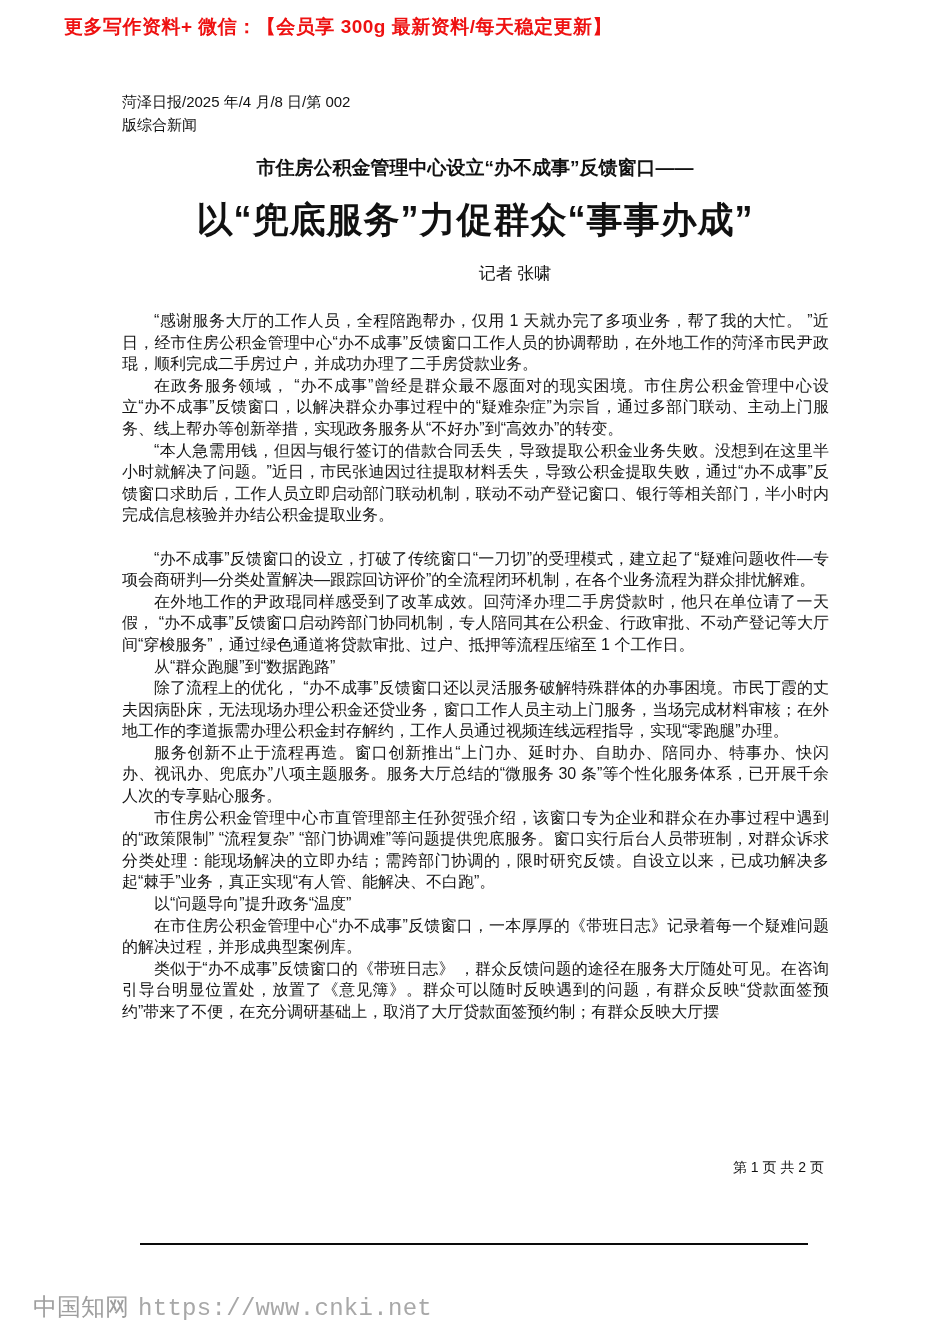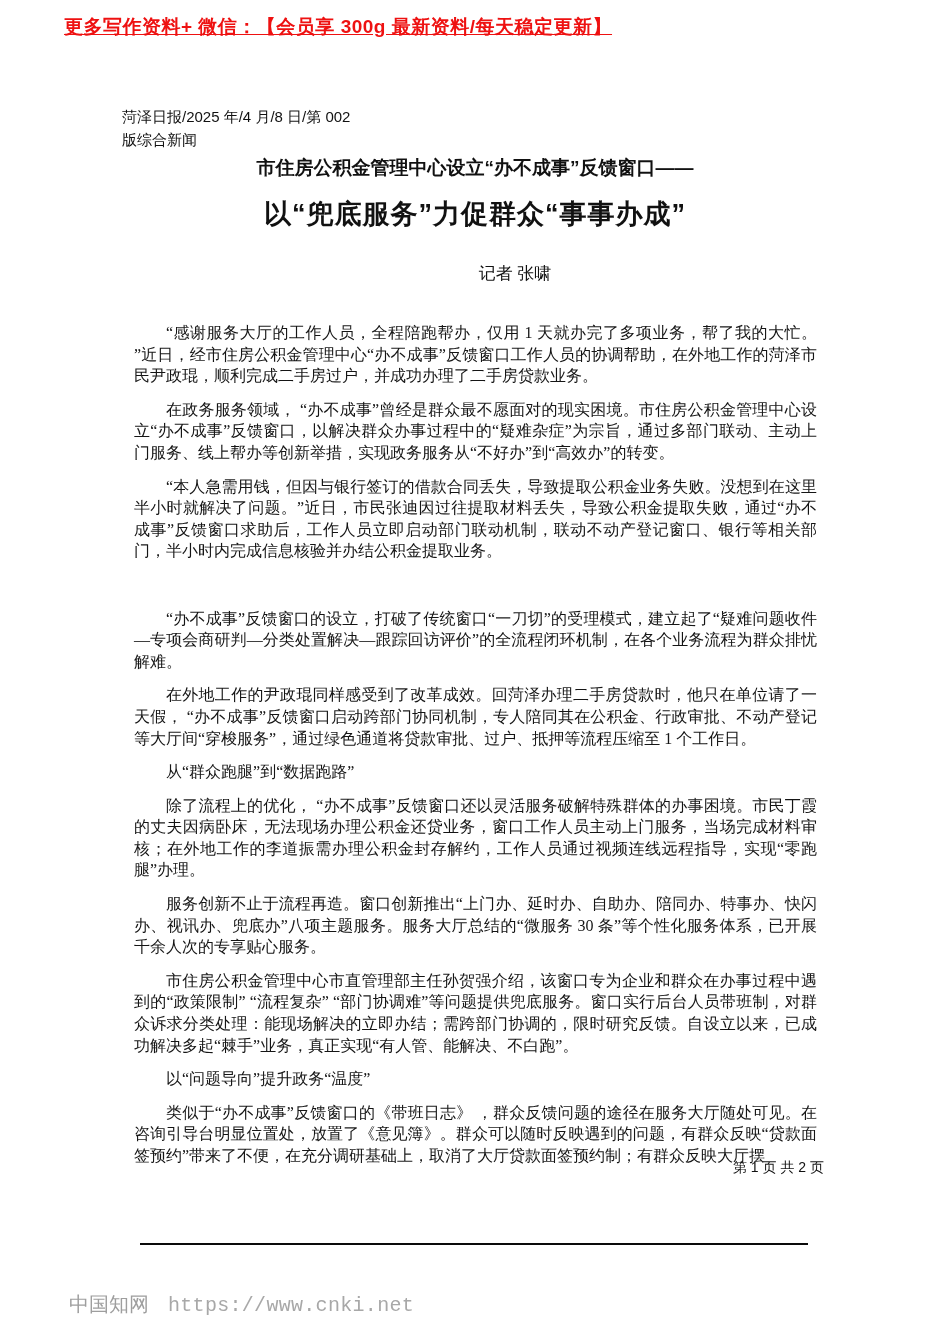--- a/index.html
+++ b/index.html
@@ -18,48 +18,46 @@
   }
   .promo {
     position: absolute;
     left: 64px;
     top: 14px;
     font-size: 19px;
     font-weight: 700;
     color: #ee1111;
     white-space: nowrap;
     letter-spacing: 0.5px;
-    text-decoration: underline;
   }
   .masthead {
     position: absolute;
     left: 122px;
     top: 90px;
     font-size: 15px;
     line-height: 23px;
     color: #111111;
-    margin-top: 15px;
   }
   .kicker {
     position: absolute;
     left: 0;
     top: 155px;
     width: 100%;
     text-align: center;
     font-size: 19px;
     font-weight: 700;
     color: #111111;
   }
   .title {
     position: absolute;
     left: 0;
     top: 196px;
     width: 100%;
     text-align: center;
-    font-size: 27px;
+    font-size: 36px;
     font-weight: 700;
     color: #111111;
     letter-spacing: 1px;
   }
   .byline {
     position: absolute;
     left: 0;
     top: 262px;
     width: 100%;
     text-align: center;
@@ -70,26 +68,25 @@
   .article {
     position: absolute;
     left: 122px;
     top: 310px;
     width: 707px;
     font-size: 16px;
     line-height: 21.6px;
     color: #151515;
   }
   .para {
-    margin: 12px;
+    margin: 0;
     padding: 0;
     text-indent: 2em;
     text-align: justify;
     text-justify: inter-ideograph;
-    font-family: Liberation Serif, serif;
   }
   .para.blank {
     min-height: 21.6px;
   }
   .page-number {
     position: absolute;
     right: 126px;
     top: 1159px;
     font-size: 14px;
     color: #111111;
@@ -103,24 +100,23 @@
     width: 668px;
     height: 0;
     border-top: 2px solid #0a0a0a;
   }
   .footer {
     position: absolute;
     left: 33px;
     top: 1291px;
     display: flex;
     align-items: baseline;
-    gap: 19px;
-    font-size: 20px;
+    gap: 9px;
+    font-size: 24px;
     color: #9e9e9e;
-    margin-left: 36px;
   }
   .footer .url {
     color: #a8a8a8;
     letter-spacing: 0.3px;
     font-family: Liberation Mono, monospace;
   }
 </style>
 </head>
 <body>
 
@@ -144,20 +140,21 @@
       <p class="para">在政务服务领域， “办不成事”曾经是群众最不愿面对的现实困境。市住房公积金管理中心设立“办不成事”反馈窗口，以解决群众办事过程中的“疑难杂症”为宗旨，通过多部门联动、主动上门服务、线上帮办等创新举措，实现政务服务从“不好办”到“高效办”的转变。</p>
       <p class="para">“本人急需用钱，但因与银行签订的借款合同丢失，导致提取公积金业务失败。没想到在这里半小时就解决了问题。”近日，市民张迪因过往提取材料丢失，导致公积金提取失败，通过“办不成事”反馈窗口求助后，工作人员立即启动部门联动机制，联动不动产登记窗口、银行等相关部门，半小时内完成信息核验并办结公积金提取业务。</p>
       <p class="para blank"></p>
       <p class="para">“办不成事”反馈窗口的设立，打破了传统窗口“一刀切”的受理模式，建立起了“疑难问题收件—专项会商研判—分类处置解决—跟踪回访评价”的全流程闭环机制，在各个业务流程为群众排忧解难。</p>
       <p class="para">在外地工作的尹政琨同样感受到了改革成效。回菏泽办理二手房贷款时，他只在单位请了一天假， “办不成事”反馈窗口启动跨部门协同机制，专人陪同其在公积金、行政审批、不动产登记等大厅间“穿梭服务”，通过绿色通道将贷款审批、过户、抵押等流程压缩至 1 个工作日。</p>
       <p class="para">从“群众跑腿”到“数据跑路”</p>
       <p class="para">除了流程上的优化， “办不成事”反馈窗口还以灵活服务破解特殊群体的办事困境。市民丁霞的丈夫因病卧床，无法现场办理公积金还贷业务，窗口工作人员主动上门服务，当场完成材料审核；在外地工作的李道振需办理公积金封存解约，工作人员通过视频连线远程指导，实现“零跑腿”办理。</p>
       <p class="para">服务创新不止于流程再造。窗口创新推出“上门办、延时办、自助办、陪同办、特事办、快闪办、视讯办、兜底办”八项主题服务。服务大厅总结的“微服务 30 条”等个性化服务体系，已开展千余人次的专享贴心服务。</p>
       <p class="para">市住房公积金管理中心市直管理部主任孙贺强介绍，该窗口专为企业和群众在办事过程中遇到的“政策限制” “流程复杂” “部门协调难”等问题提供兜底服务。窗口实行后台人员带班制，对群众诉求分类处理：能现场解决的立即办结；需跨部门协调的，限时研究反馈。自设立以来，已成功解决多起“棘手”业务，真正实现“有人管、能解决、不白跑”。</p>
       <p class="para">以“问题导向”提升政务“温度”</p>
+      <p class="para">在市住房公积金管理中心“办不成事”反馈窗口，一本厚厚的《带班日志》记录着每一个疑难问题的解决过程，并形成典型案例库。</p>
       <p class="para">类似于“办不成事”反馈窗口的《带班日志》 ，群众反馈问题的途径在服务大厅随处可见。在咨询引导台明显位置处，放置了《意见簿》。群众可以随时反映遇到的问题，有群众反映“贷款面签预约”带来了不便，在充分调研基础上，取消了大厅贷款面签预约制；有群众反映大厅摆</p>
     </div>
 
   <div class="page-number">第 1 页 共 2 页</div>
 
   <div class="divider"></div>
 
   <div class="footer" style="color: rgb(158, 158, 158);">
     <span class="site">中国知网</span>
     <span class="url">https://www.cnki.net</span>

